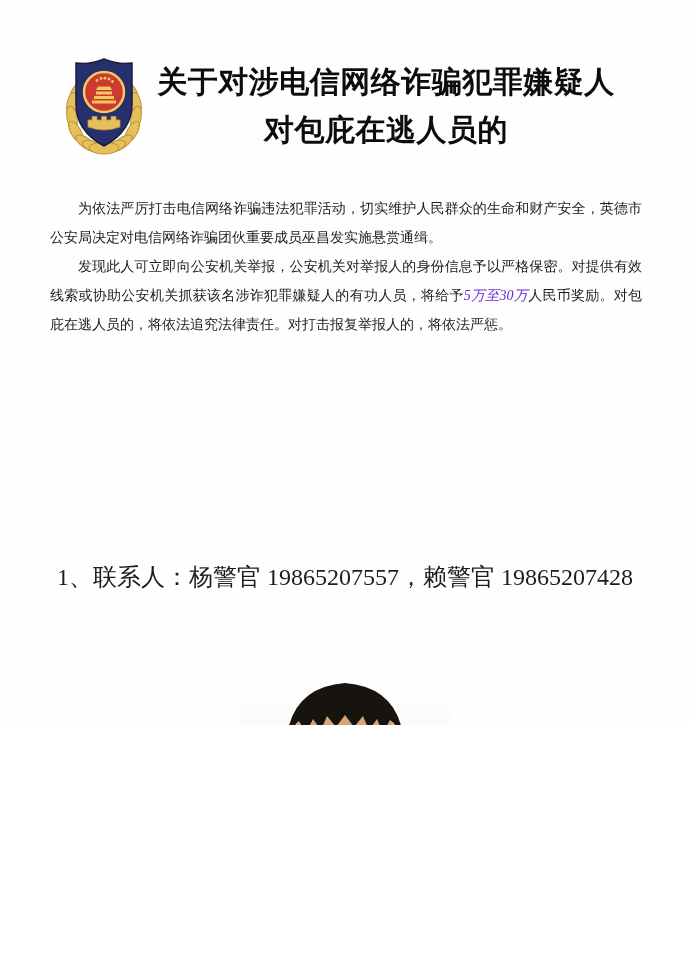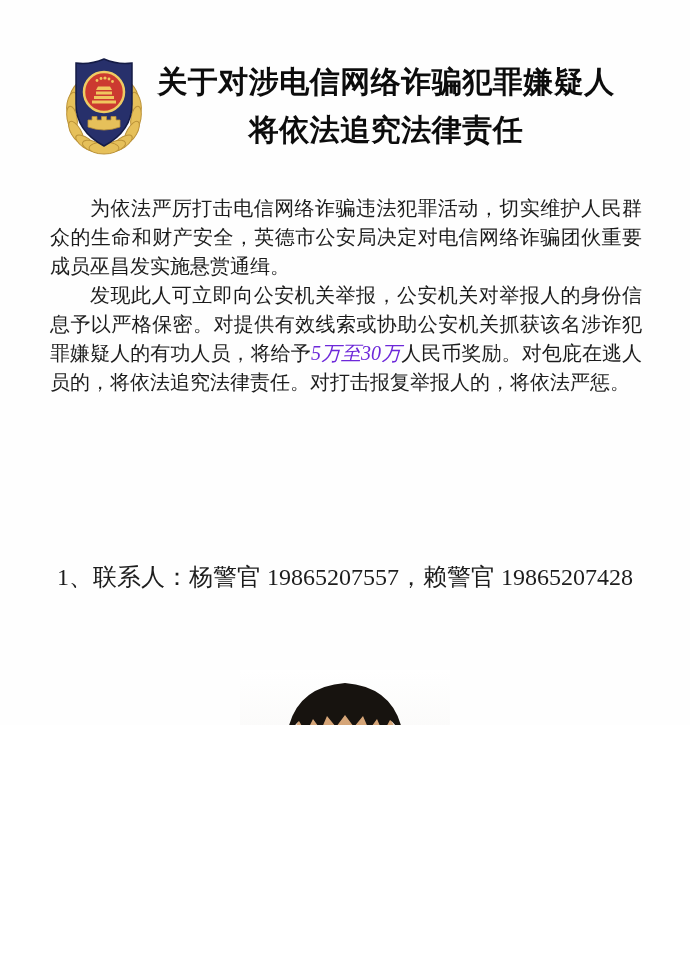--- a/index.html
+++ b/index.html
@@ -11,21 +11,21 @@
     color:#1d1d1d;
   }
   .badge { position:absolute; left:56px; top:52px; width:96px; height:103px; }
   .title {
     position:absolute; left:84px; right:2px; top:58px;
     text-align:center; font-weight:bold; font-size:30px; line-height:48px;
     color:#0c0c0c; letter-spacing:0.5px;
   }
   .body-text {
     position:absolute; left:50px; top:194px; width:592px;
-    font-size:20px; line-height:29px; text-align:justify;
+    font-size:14px; line-height:29px; text-align:justify;
     text-justify:inter-ideograph; color:#1c1c1c;
   }
   .body-text p { text-indent:2em; margin:0; }
   .reward { color:#6d28d9;font-style:italic; }
   .signature {
     position:absolute; left:425px; top:459px; width:200px;
     text-align:center; font-size:19.5px; line-height:31px;
   }
   .contacts {
     position:absolute; left:57px; top:562px; width:600px;
@@ -81,21 +81,21 @@
         <rect x="40" y="39.5" width="16" height="3"></rect>
         <rect x="38" y="44" width="20" height="3"></rect>
         <rect x="36" y="48.5" width="24" height="3"></rect>
       </g>
       <path d="M32,75 L32,68 L36,68 L36,64.5 L41,64.5 L41,68 L45.5,68 L45.5,64.5 L50.5,64.5 L50.5,68 L55,68 L55,64.5 L60,64.5 L60,68 L64,68 L64,75 Q48,81 32,75 Z" fill="#e6c05a" stroke="#bb9238" stroke-width="0.8"></path>
     </svg>
   </div>
 
   <div class="title">
     <div>关于对涉电信网络诈骗犯罪嫌疑人</div>
-    <div>将依法追究法律责任</div>
+    <div>对包庇在逃人员的</div>
   </div>
 
   <div class="body-text">
     <p>为依法严厉打击电信网络诈骗违法犯罪活动，切实维护人民群众的生命和财产安全，英德市公安局决定对电信网络诈骗团伙重要成员巫昌发实施悬赏通缉。</p>
     <p><span>发现此人可立即向公安机关举报，公安机关对举报人的身份信息予以严格保密。对提供有效线索或协助公安机关抓获该名涉诈犯罪嫌疑人的有功人员，将给予</span><span class="reward">5万至30万</span><span>人民币奖励。对包庇在逃人员的，将依法追究法律责任。对打击报复举报人的，将依法严惩。</span></p>
   </div>
 
 
   <div class="contacts">
     <div class="contact-line">1、联系人：杨警官 19865207557，赖警官 19865207428</div>

